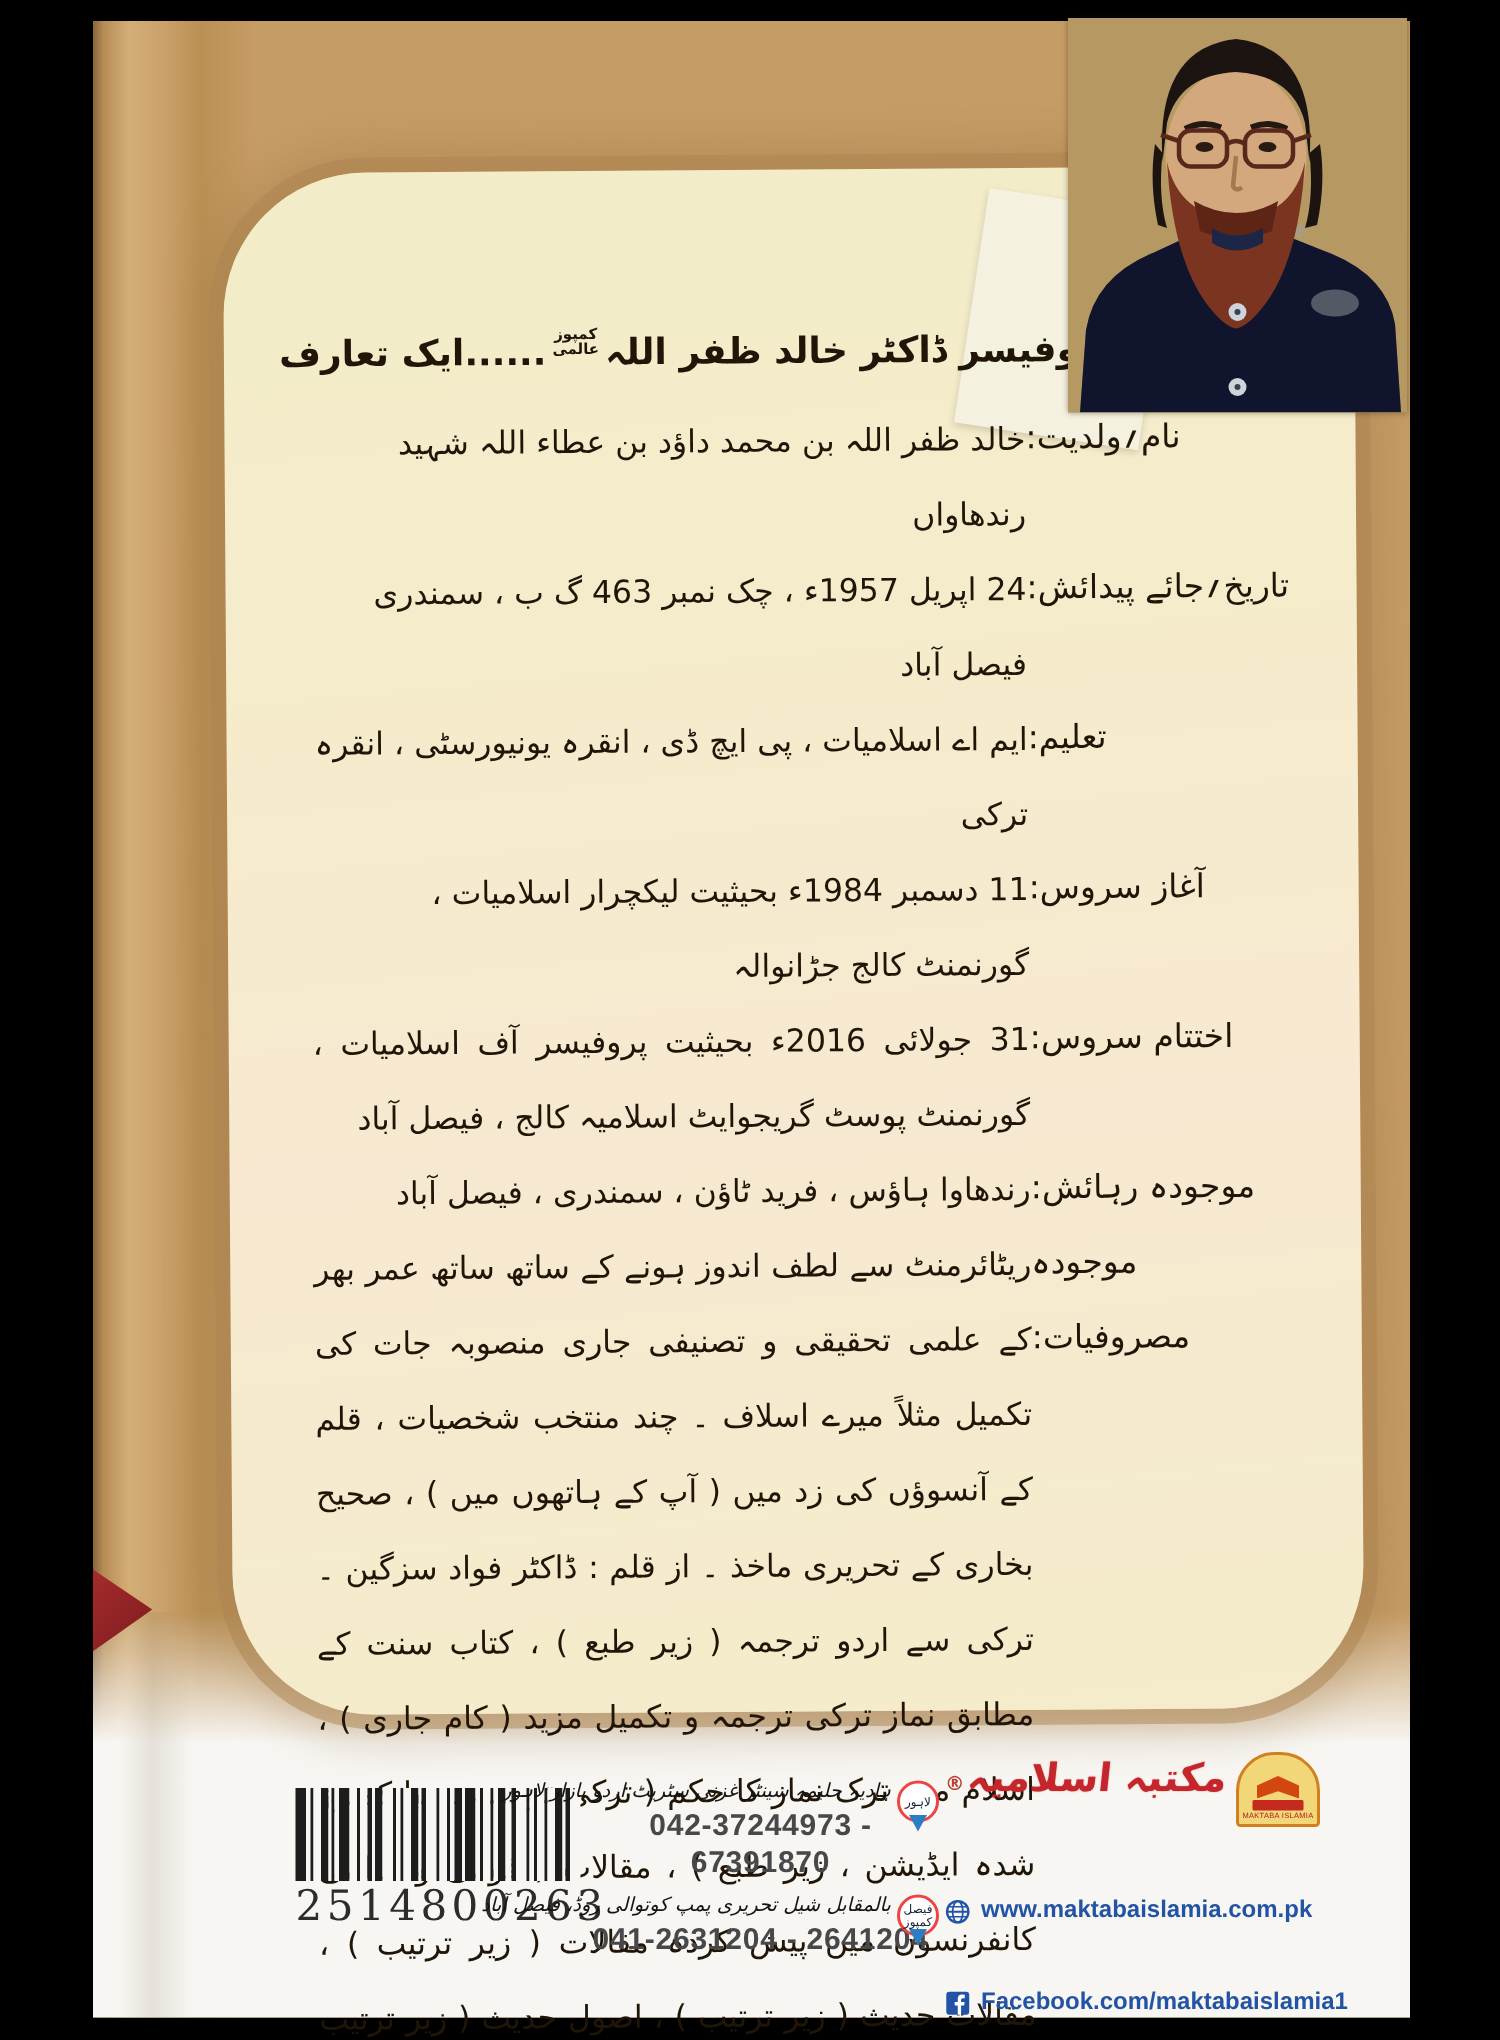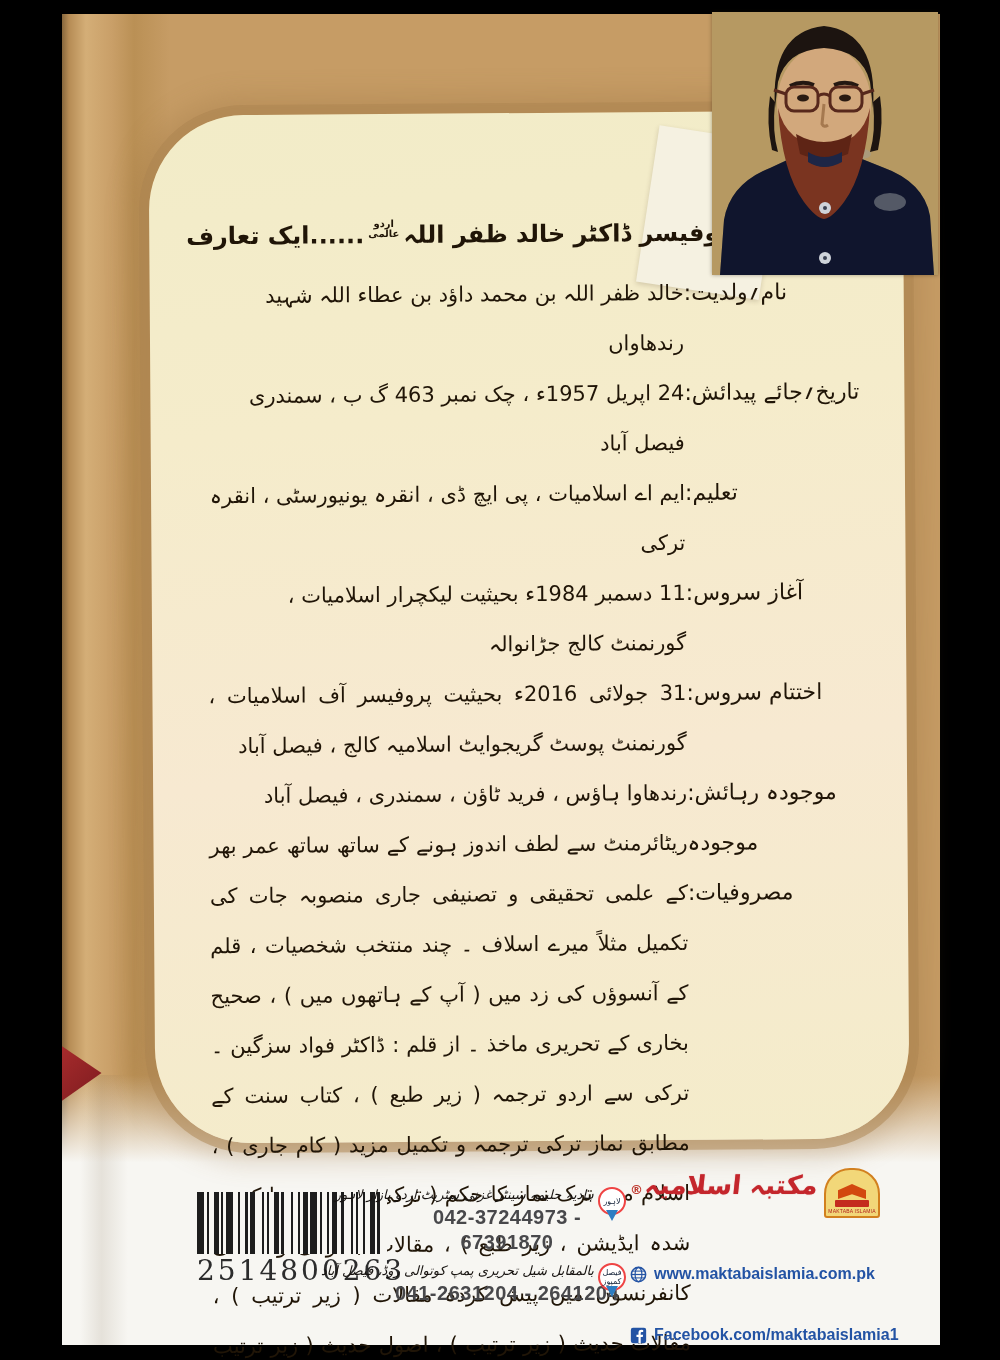--- a/index.html
+++ b/index.html
@@ -89,21 +89,21 @@
   <div class="red-corner"></div>
 
   <div class="panel-wrap">
     <div class="panel-bg"></div>
     <div class="backing"></div>
 
     <div class="panel-content">
       <div class="title-row">
         <span>پروفیسر ڈاکٹر خالد ظفر اللہ</span>
         <span class="honorific">
-          <span>اردو</span>
+          <span>کمپوز</span>
           <span>عالمی</span>
         </span>
         <span>......ایک تعارف</span>
       </div>
 
       <div class="bio">
         <div class="row">
           <div class="label">نام؍ولدیت:</div>
           <div class="value">خالد ظفر اللہ بن محمد داؤد بن عطاء اللہ شہید رندھاواں</div>
         </div>

